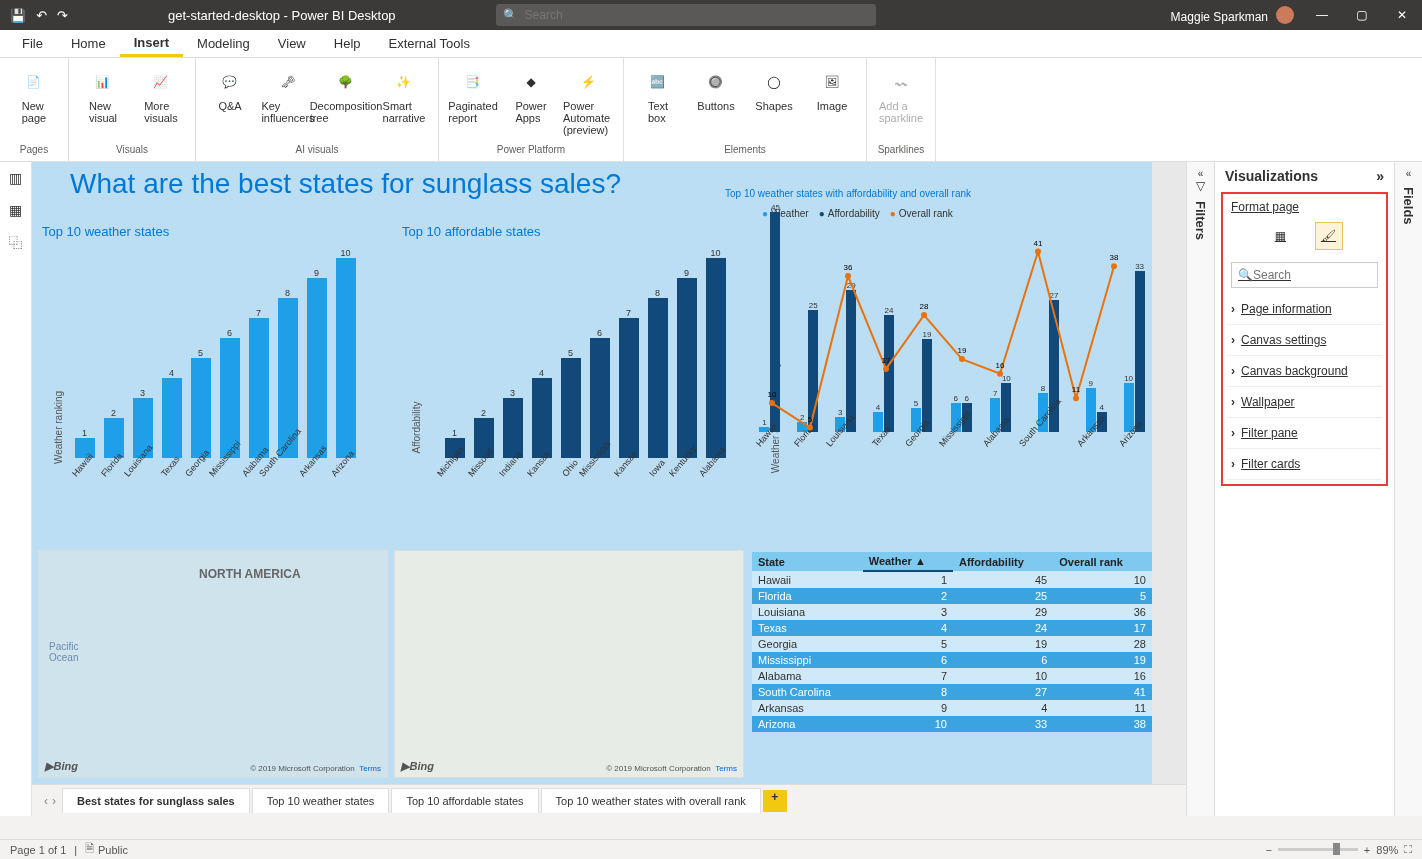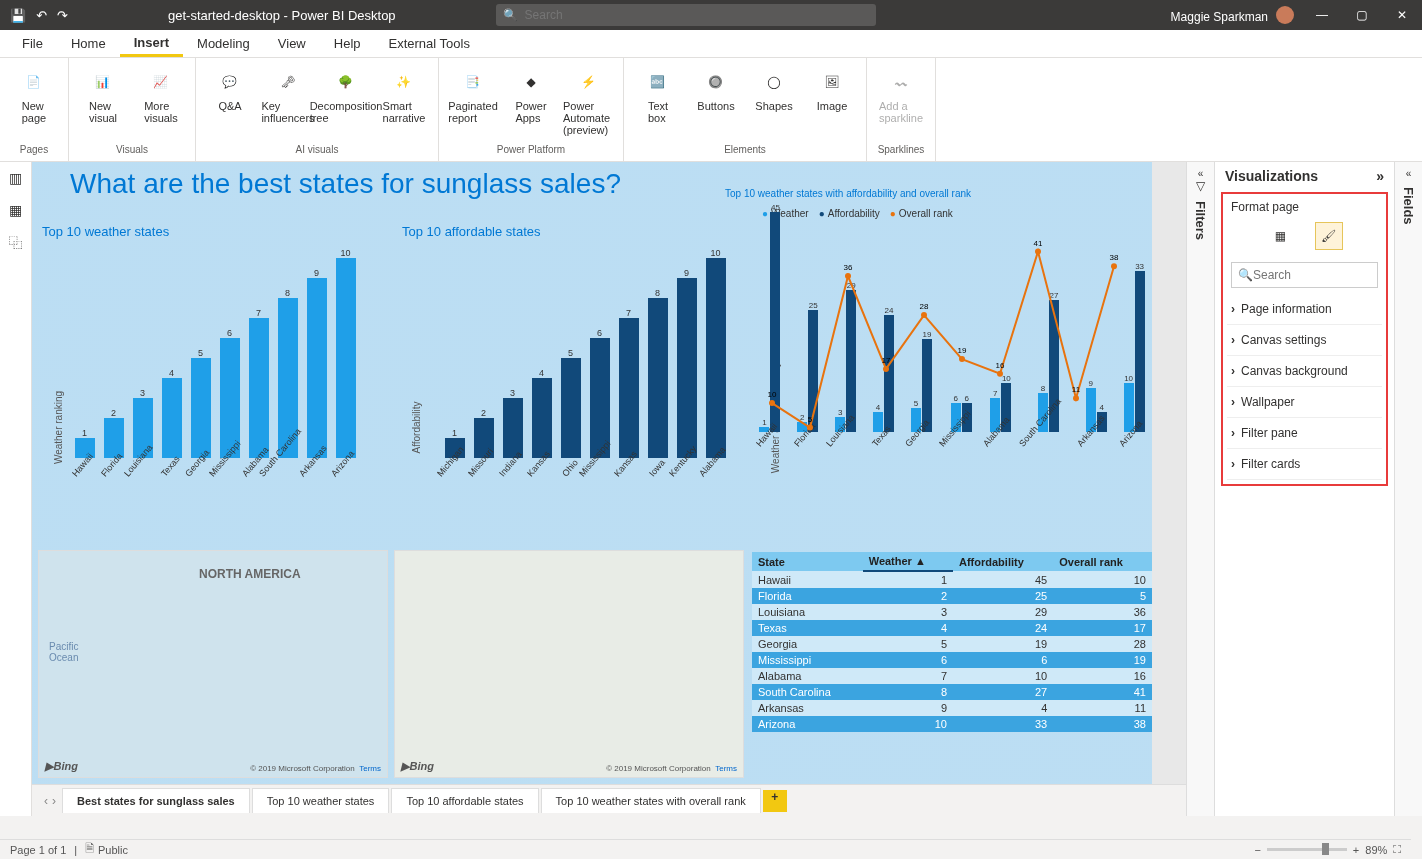--- a/index.html
+++ b/index.html
@@ -90,32 +90,32 @@
 .pagetabs .tab.active { font-weight:600; }
 .pagetabs .add { width:24px; height:22px; background:#f2c811; text-align:center; font-weight:600; cursor:pointer; }
 
 
 .right-panes { display:flex; }
 .pane-collapsed { width:28px; background:#f8f8f8; border-left:1px solid #ddd; display:flex; flex-direction:column; align-items:center; padding-top:6px; }
 .pane-collapsed .chev { font-size:10px; }
 .pane-collapsed .vtitle { writing-mode: vertical-rl; margin-top:8px; font-size:13px; font-weight:600; }
 .viz-pane { width:180px; background:#fff; border-left:1px solid #ddd; }
 .viz-pane .header { display:flex; justify-content:space-between; align-items:center; padding:6px 10px; font-weight:600; font-size:14px; }
-.format-box { border:2px solid #e83b3b; margin:2px 6px; padding:4px; }
+.format-box { border:2px solid #e83b3b; margin:2px 6px; padding:4px;text-decoration:underline; }
 .format-title { font-size:12px; padding:2px 4px; }
 .build-format { display:flex; gap:20px; padding:6px 10px; justify-content:center;}
 .build-format div { width:28px; height:28px; display:flex;align-items:center;justify-content:center; cursor:pointer;}
 .build-format .sel { background:#fef3d9; border:1px solid #e6c55a;}
 .searchbox { margin:6px 4px; border:1px solid #ccc; height:26px; display:flex; align-items:center; padding:0 6px; }
 .searchbox input { border:none; outline:none; width:100%; font-size:12px;}
 .fmt-item { padding:8px 4px; border-bottom:1px solid #eee; cursor:pointer; font-size:12px;}
 .fmt-item::before { content:"›"; display:inline-block; transform:rotate(0); margin-right:6px; font-weight:600;}
 
 
-.statusbar { position:absolute; bottom:0; left:0; right:11px; height:20px; background:#f3f2f1; border-top:1px solid #ddd; display:flex; align-items:center; padding:0 10px; font-size:11px; color:#555; z-index:10; }
+.statusbar { position:absolute; bottom:0; left:0; right:0; height:20px; background:#f3f2f1; border-top:1px solid #ddd; display:flex; align-items:center; padding:0 10px; font-size:11px; color:#555; z-index:10; }
 .statusbar .spacer{flex:1;}
 .statusbar .zoom{display:flex;align-items:center;gap:6px;}
 .slider{width:80px;height:3px;background:#ccc;position:relative;}
 .slider::after{content:"";width:7px;height:12px;background:#888;position:absolute;left:55px;top:-5px;}
 </style>
 </head>
 <body>
 
 <div class="titlebar">
   <div class="qat">

